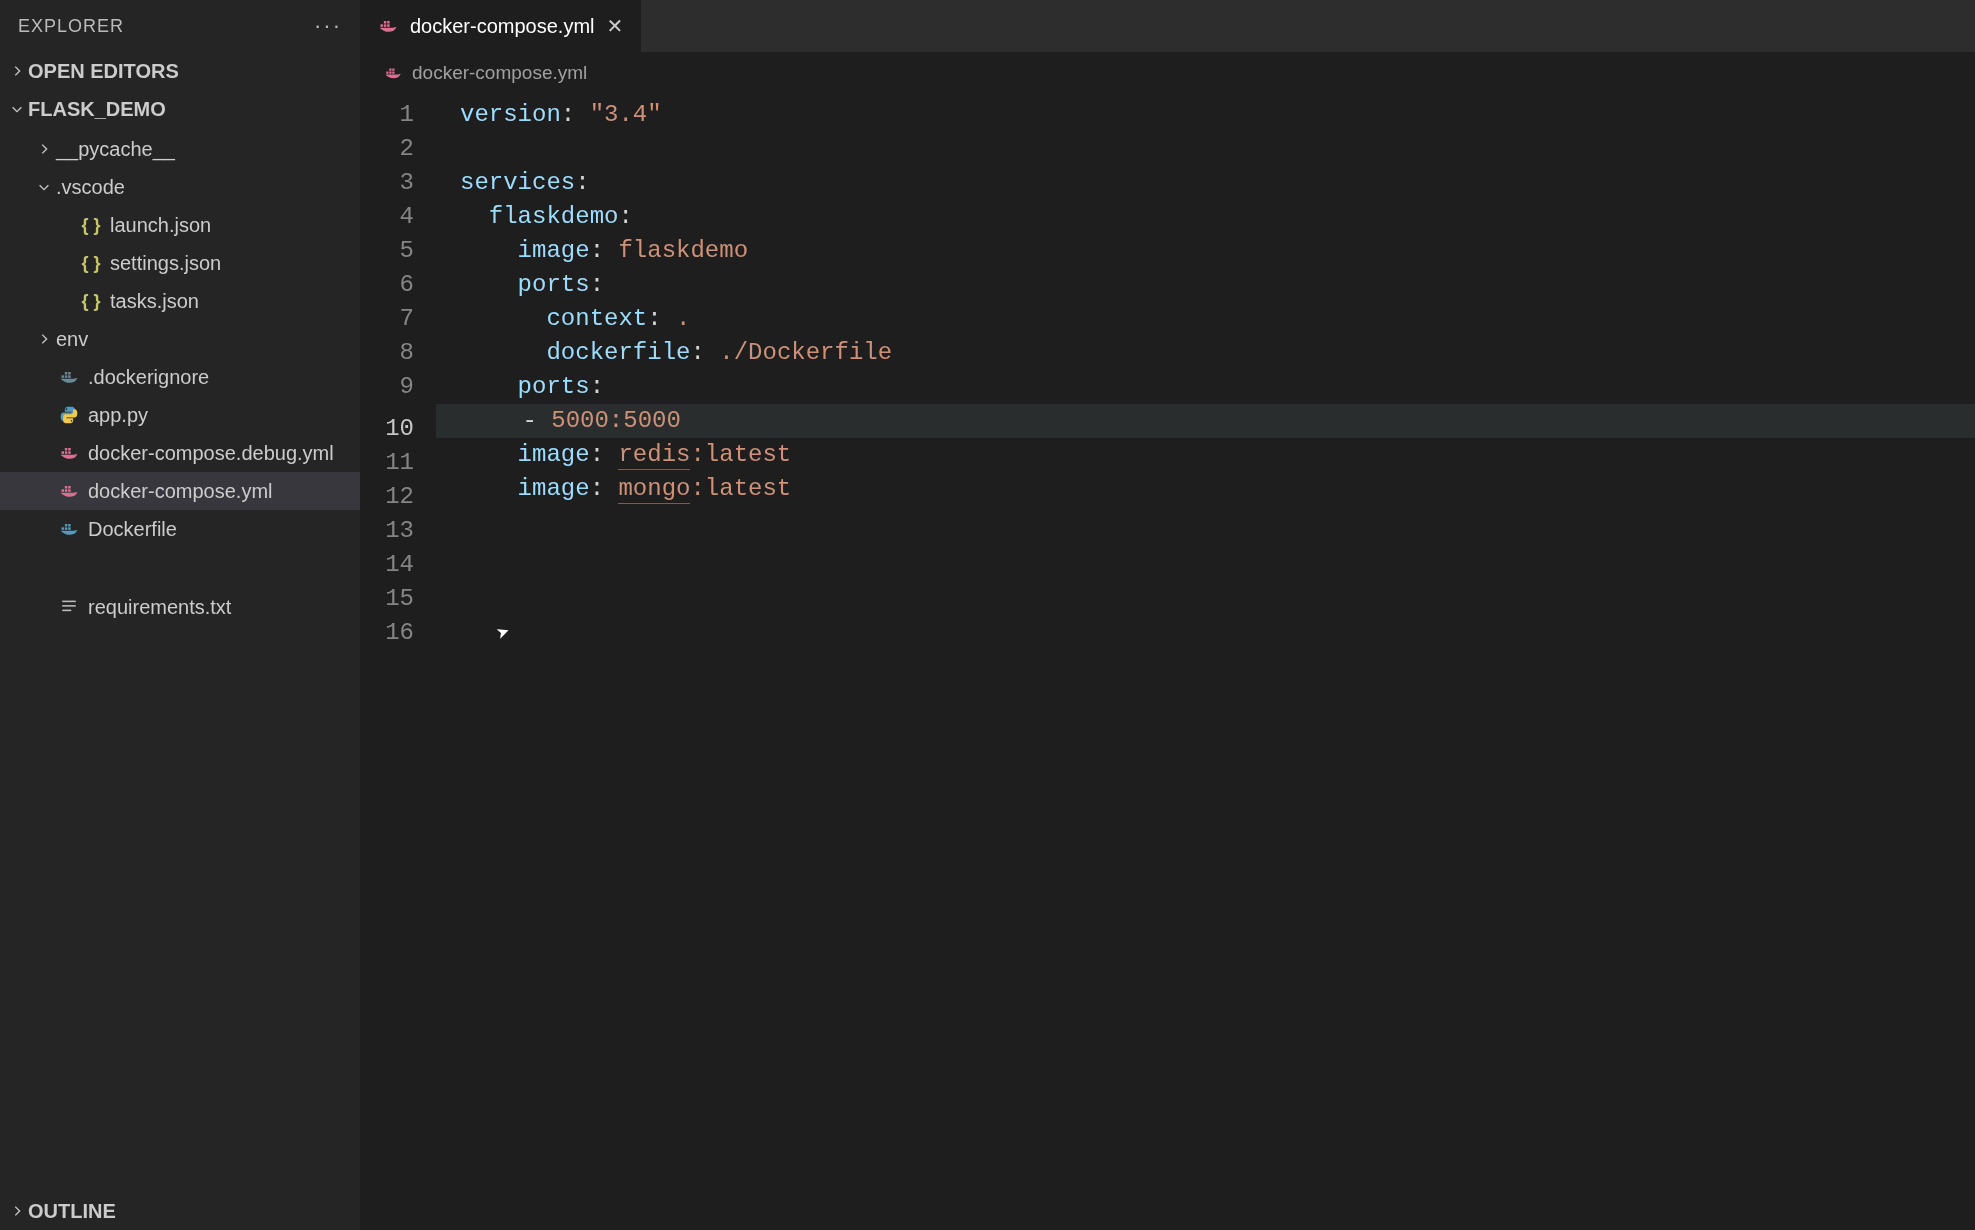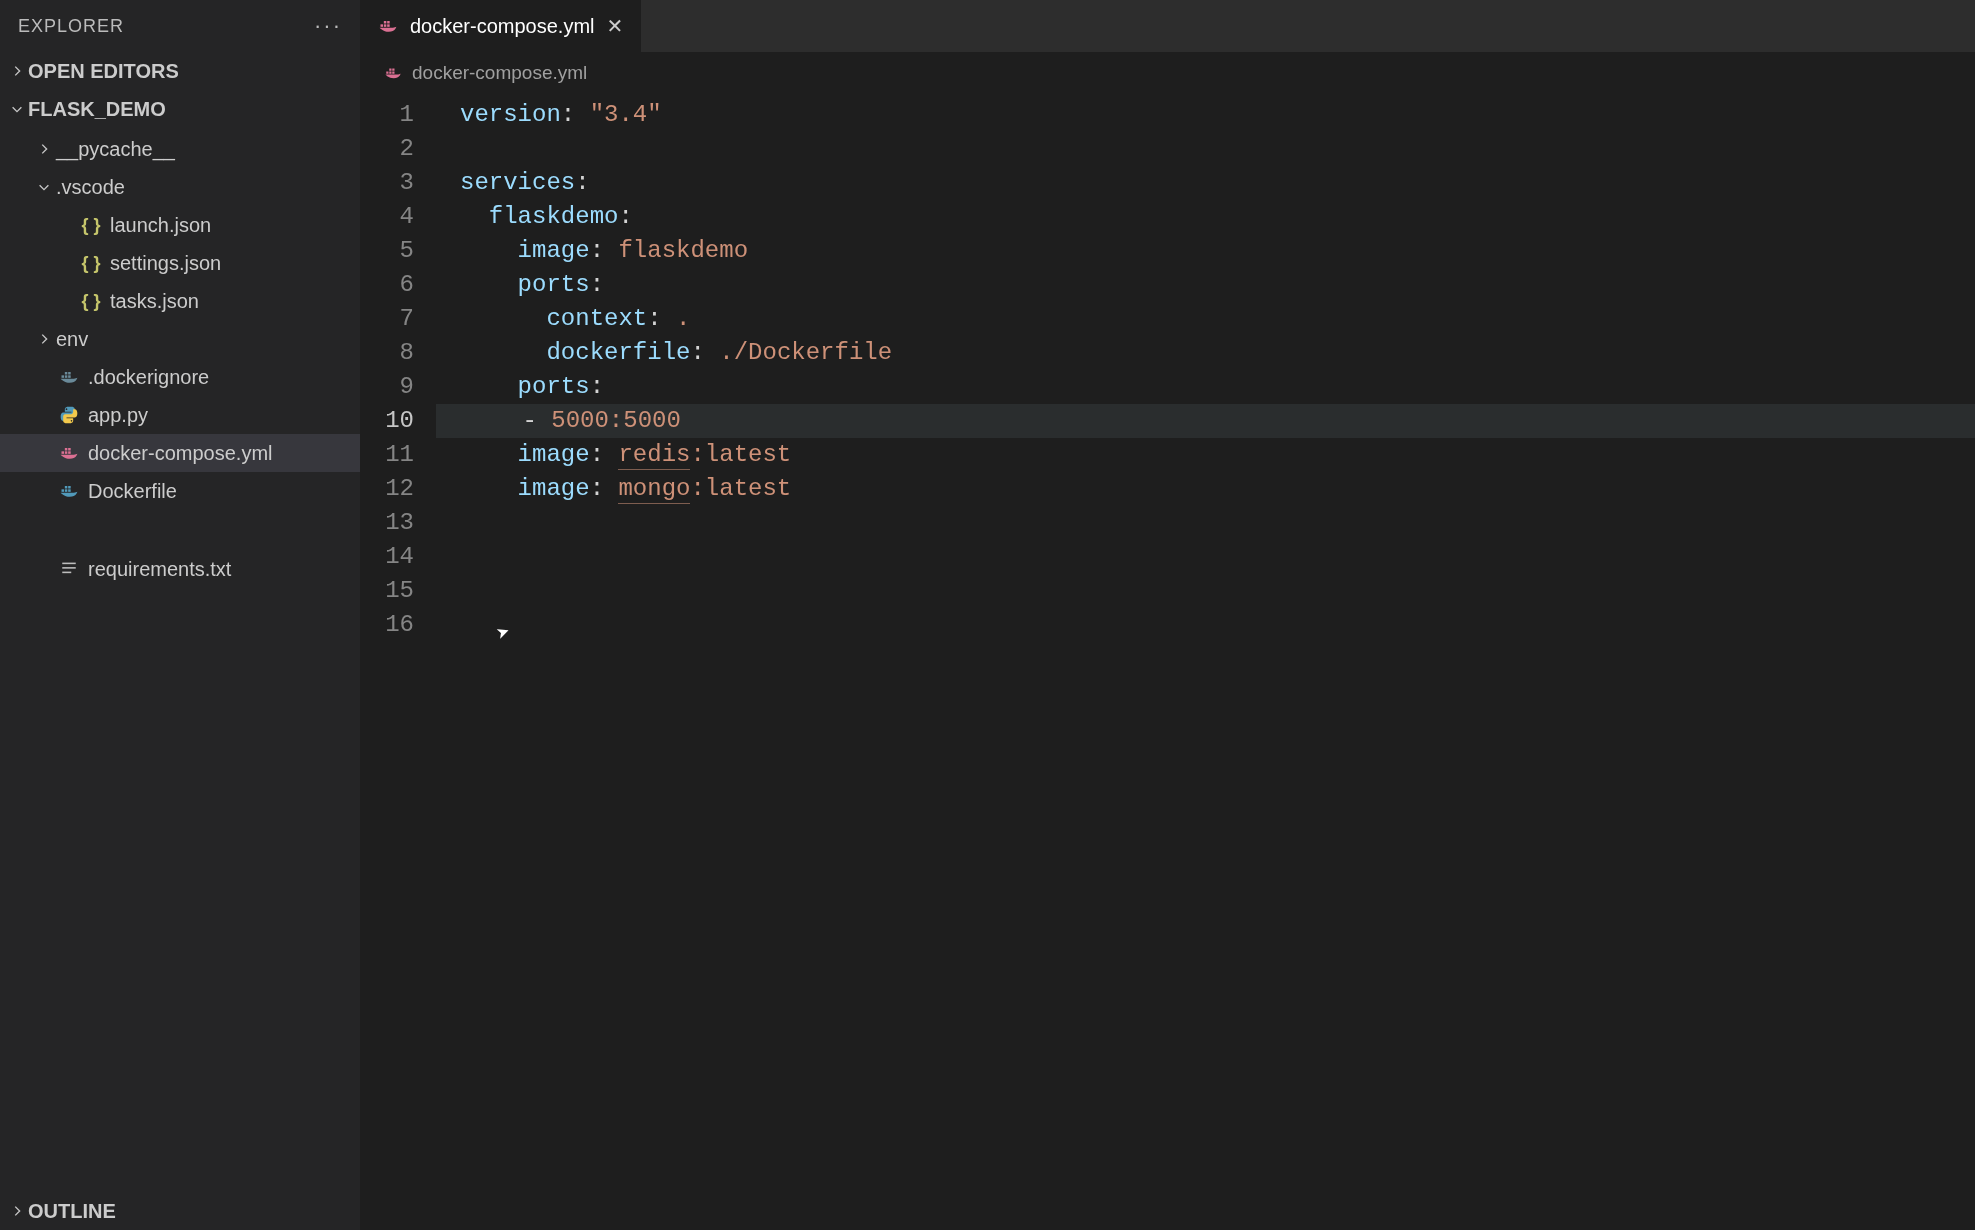--- a/index.html
+++ b/index.html
@@ -160,21 +160,21 @@
   }
   .gutter {
     width: 76px;
     text-align: right;
     padding-right: 22px;
     color: var(--line-number);
     user-select: none;
     padding-top: 4px;
   }
   .gutter div { height: 34px; }
-  .gutter .active { color: var(--line-number-active); }
+  .gutter .active { color: var(--line-number-active); margin-top: 8px; }
   .code {
     flex: 1;
     padding-top: 4px;
     position: relative;
   }
   .codeline {
     height: 34px;
     position: relative;
     white-space: pre;
   }
@@ -290,20 +290,36 @@
         </div>
         <div class="tree-item" style="padding-left: 32px;">
           <span class="chev"></span>
           <span class="file-icon">
             <svg width="20" height="20" viewBox="0 0 24 24">
               <path fill="#519aba" d="M11 2c-4 0-4 3-4 3v3h8v1H5s-3 0-3 5 3 5 3 5h2v-3s0-3 3-3h6s3 0 3-3V5s0-3-4-3h-4zm-2 2a1 1 0 110 2 1 1 0 010-2z"></path>
               <path fill="#f2c94c" d="M13 22c4 0 4-3 4-3v-3H9v-1h10s3 0 3-5-3-5-3-5h-2v3s0 3-3 3H8s-3 0-3 3v5s0 3 4 3h4zm2-2a1 1 0 110-2 1 1 0 010 2z"></path>
             </svg>
           </span>
           <span>app.py</span>
+        </div>
+        <div class="tree-item" style="padding-left: 32px;">
+          <span class="chev"></span>
+          <span class="file-icon">
+            <svg width="20" height="20" viewBox="0 0 24 24">
+              <g fill="#db7093">
+                <rect x="3" y="10" width="3" height="3"></rect>
+                <rect x="7" y="10" width="3" height="3"></rect>
+                <rect x="11" y="10" width="3" height="3"></rect>
+                <rect x="7" y="6" width="3" height="3"></rect>
+                <rect x="11" y="6" width="3" height="3"></rect>
+                <path d="M2 14h16c1 0 4-1 4-1s-1 6-9 6c-7 0-11-5-11-5z"></path>
+              </g>
+            </svg>
+          </span>
+          <span>docker-compose.debug.yml</span>
         </div>
         <div class="tree-item selected" style="padding-left: 32px;">
           <span class="chev"></span>
           <span class="file-icon">
             <svg width="20" height="20" viewBox="0 0 24 24">
               <g fill="#db7093">
                 <rect x="3" y="10" width="3" height="3"></rect>
                 <rect x="7" y="10" width="3" height="3"></rect>
                 <rect x="11" y="10" width="3" height="3"></rect>
                 <rect x="7" y="6" width="3" height="3"></rect>

